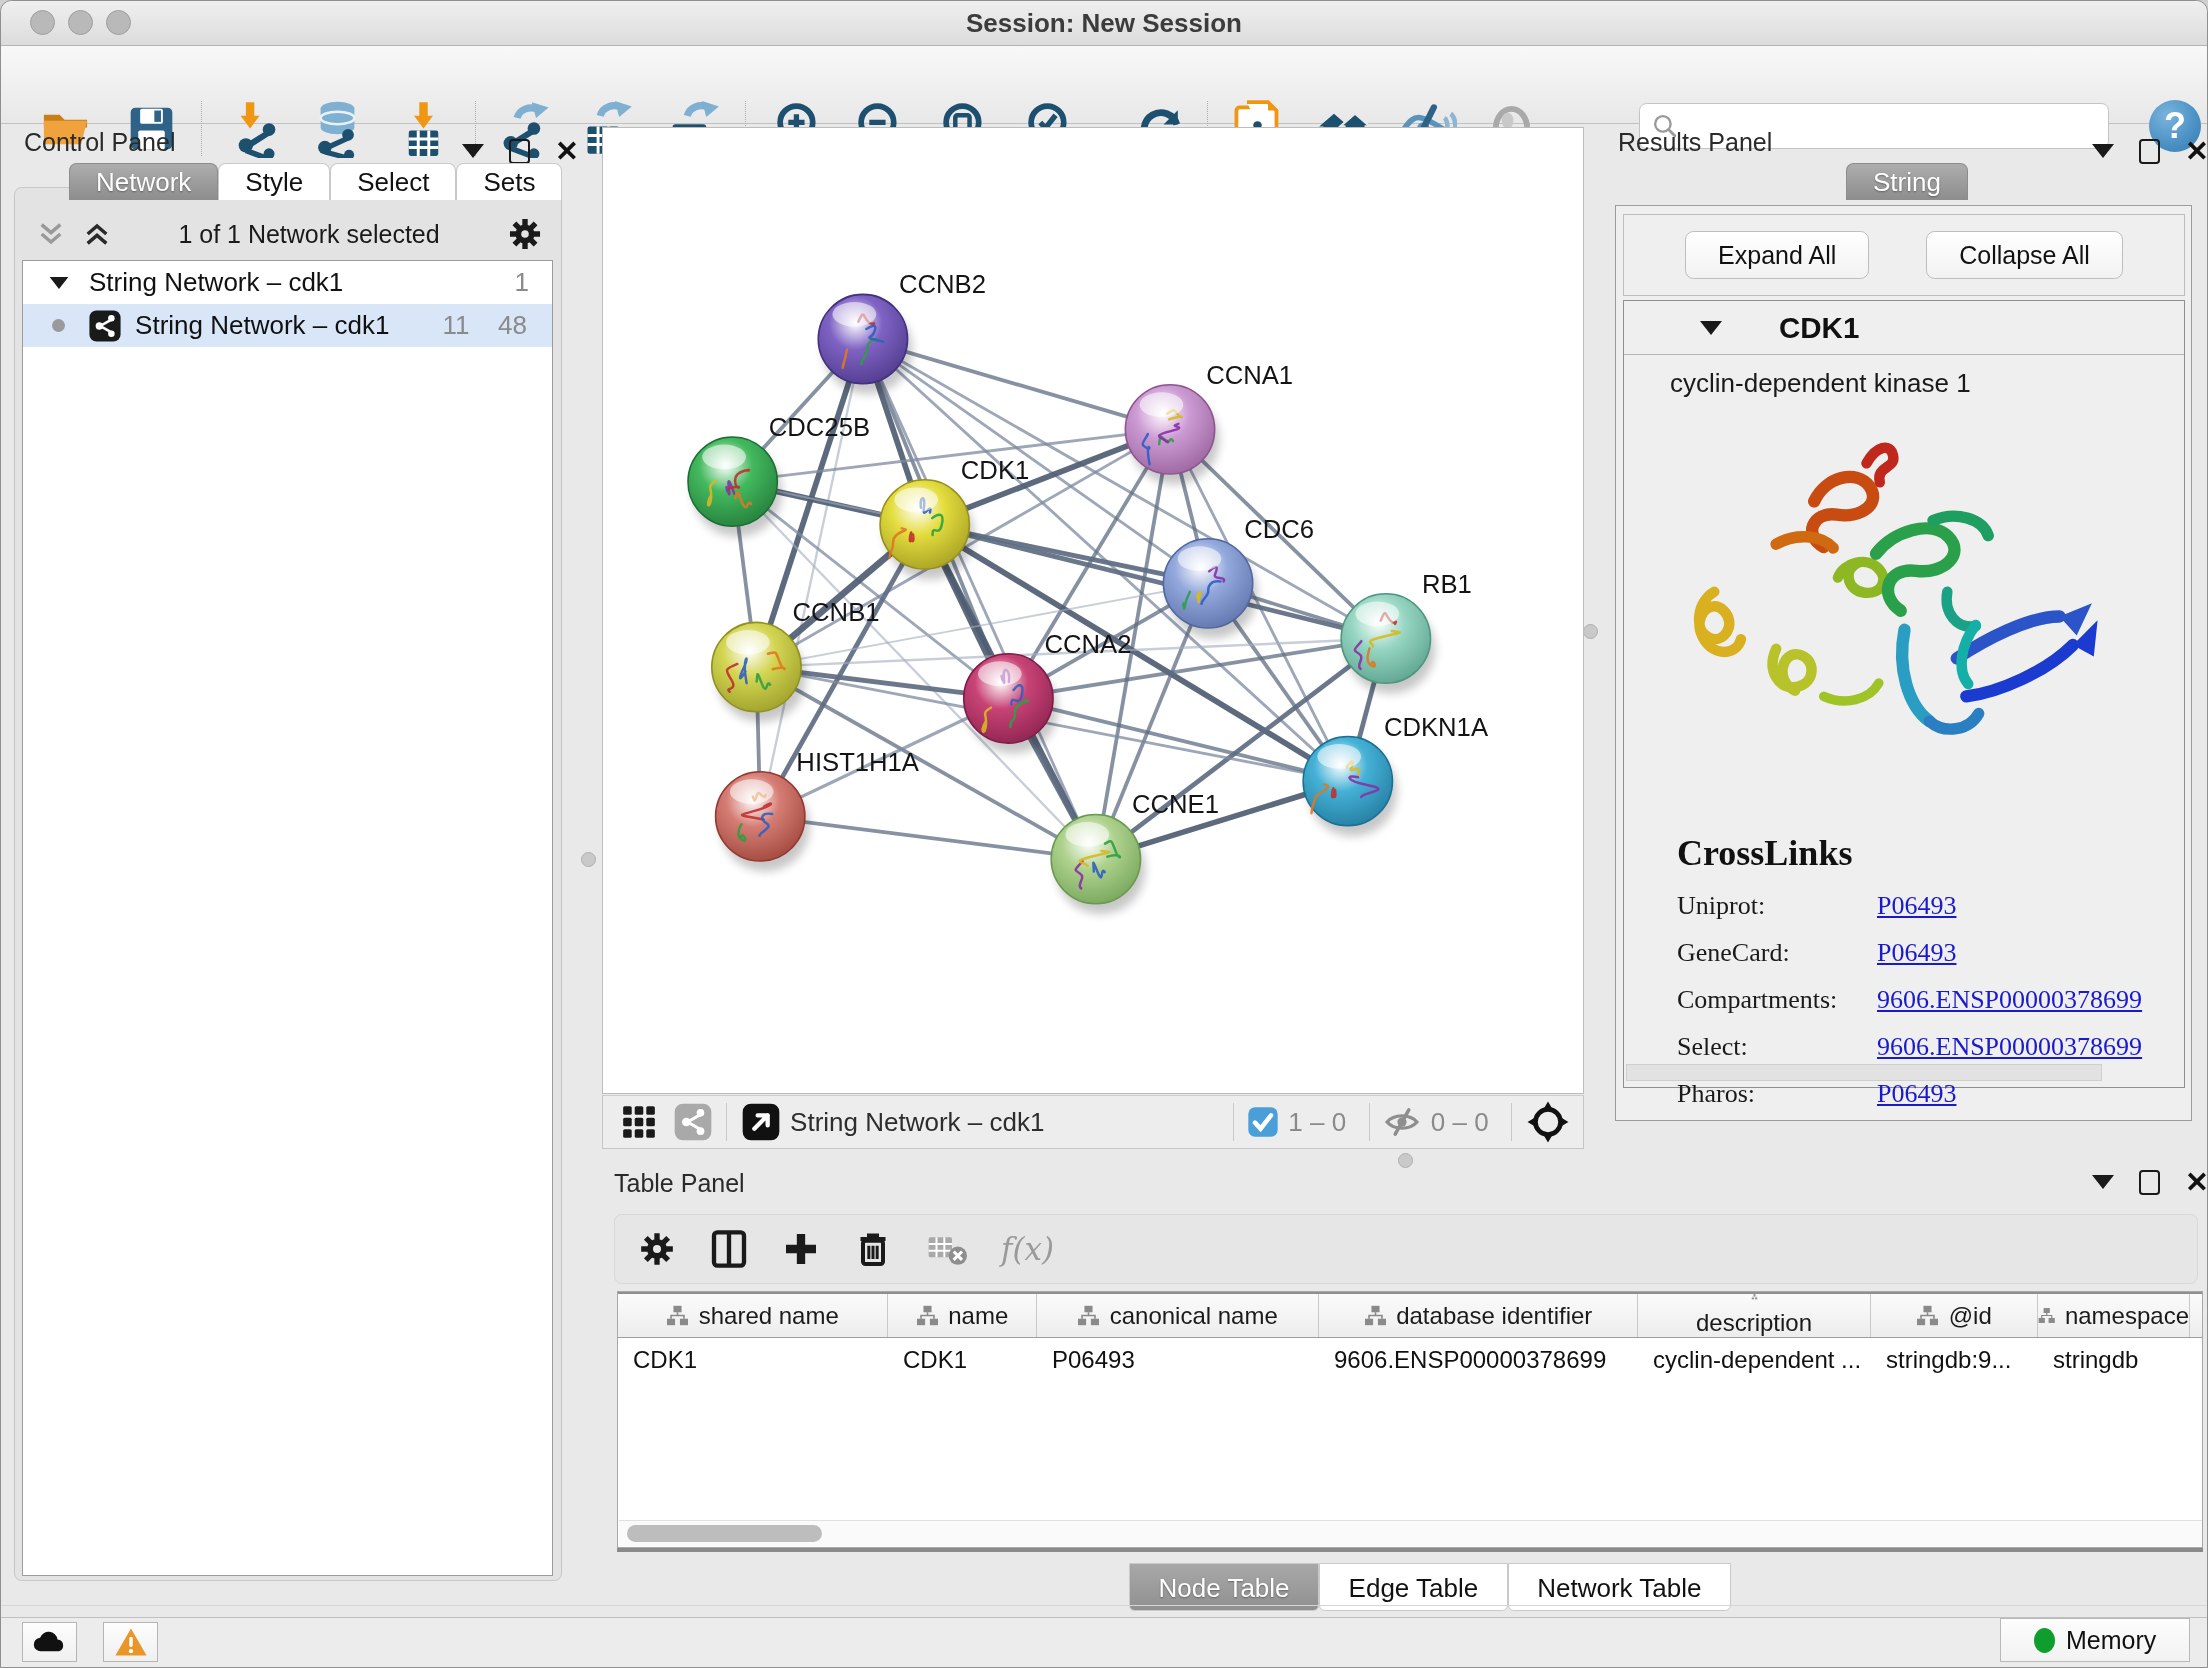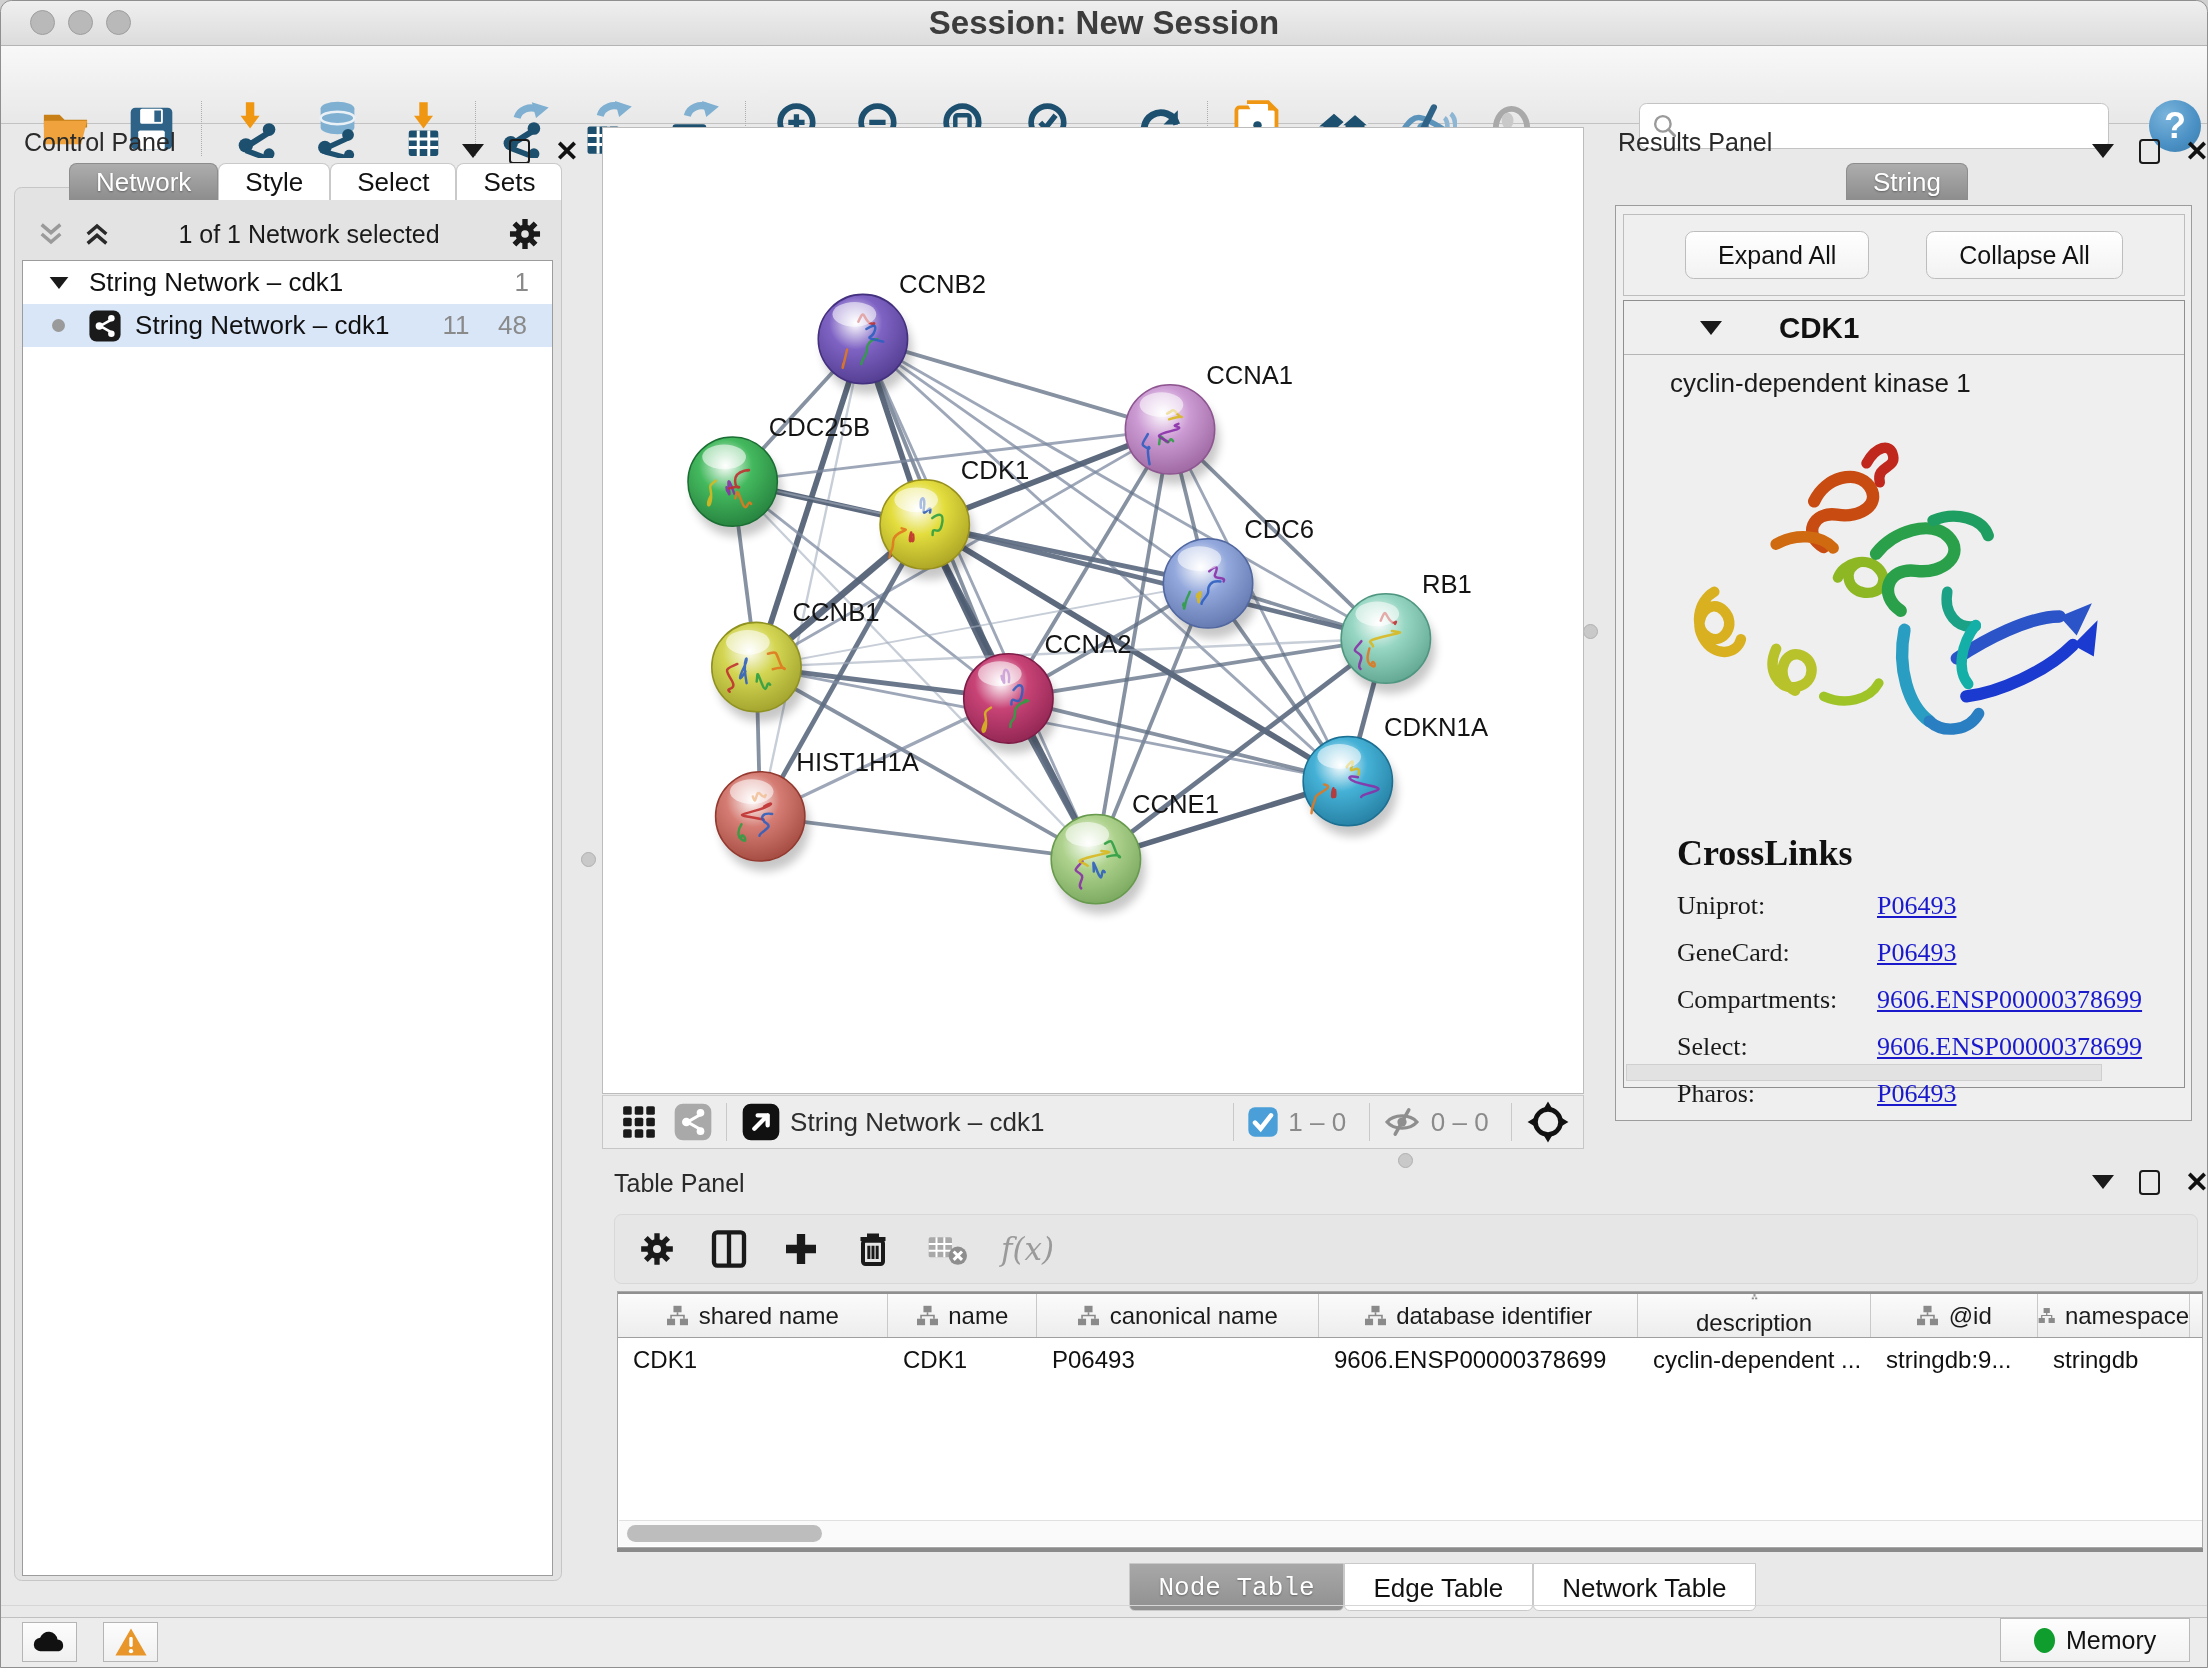--- a/index.html
+++ b/index.html
@@ -6,21 +6,21 @@
   #app{position:relative;width:2208px;height:1668px;background:#e9e9e9;
        font-family:"Liberation Sans",sans-serif;overflow:hidden;
        border:1px solid #8f8f8f;border-radius:11.4px 11.4px 0 0;box-sizing:border-box;}
   .abs{position:absolute;}
   
   #titlebar{left:0;top:0;width:100%;height:44px;background:linear-gradient(#efefef,#dcdcdc);
             border-bottom:1px solid #b4b4b4;border-radius:11.4px 11.4px 0 0;}
   .tl-dot{position:absolute;top:8.6px;width:25px;height:25px;border-radius:50%;
           background:#b9b9b9;border:1px solid #9e9e9e;box-sizing:border-box;}
   #win-title{left:0;top:0;width:100%;height:40px;line-height:44px;text-align:center;
-             font-size:33px;color:#3c3c3c;font-weight:bold;}
+             font-size:26px;color:#3c3c3c;font-weight:bold;}
   
   #toolbar{left:0;top:45px;width:100%;height:77px;background:linear-gradient(#f8f8f8,#e8e8e8);
            border-bottom:1px solid #c2c2c2;}
   .tbtn{position:absolute;top:51px;width:63px;height:63px;display:flex;align-items:center;justify-content:center;}
   .tsep{position:absolute;top:55px;width:0;height:55px;border-left:1.9px dotted #adadad;}
   #searchbox{left:1638px;top:57px;width:470px;height:46px;background:#fff;border:1.9px solid #c3c3c3;
              border-radius:7.6px;box-sizing:border-box;display:flex;align-items:center;padding-left:11.4px;}
   #searchbox input{border:none;outline:none;font-size:24px;flex:1;background:transparent;
                    font-family:"Liberation Sans",sans-serif;}
   #help-btn{left:2148px;top:54px;width:52px;height:52px;border-radius:50%;
@@ -84,21 +84,21 @@
   .th{display:flex;align-items:center;justify-content:center;gap:9.5px;font-size:24px;color:#1a1a1a;
       border-right:1px solid #c9c9c9;box-sizing:border-box;overflow:hidden;white-space:nowrap;}
   #trow{display:flex;height:43px;align-items:center;}
   .td{font-size:24px;color:#111;padding-left:15px;box-sizing:border-box;overflow:hidden;white-space:nowrap;}
   #hscroll{position:absolute;left:1px;bottom:1px;width:1583px;height:25px;background:#fafafa;border-top:1px solid #e0e0e0;}
   #hthumb{position:absolute;left:7.6px;top:3.8px;width:195px;height:17px;border-radius:8.6px;background:#bdbdbd;}
   #table-bottom{left:616px;top:1547px;width:1586px;height:3.8px;background:#8a8a8a;}
   #tp-tabs{left:1128px;top:1562px;height:48px;display:flex;}
   .btab{height:48px;line-height:48px;padding:0 28.5px;background:#fff;border:1px solid #c9c9c9;
         font-size:26px;color:#111;border-radius:0 0 5.7px 5.7px;box-sizing:border-box;}
-  .btab.active{background:linear-gradient(#a8a8a8,#909090);color:#fff;text-shadow:0 1px 1.9px rgba(0,0,0,.35);font-family:Liberation Mono, monospace;}
+  .btab.active{background:linear-gradient(#a8a8a8,#909090);color:#fff;text-shadow:0 1px 1.9px rgba(0,0,0,.35);}
   
   #status-line{left:0;top:1604px;width:100%;height:1px;background:#d6d6d6;}
   #statusbar{left:0;top:1616px;width:100%;height:52px;background:#ececec;border-top:1px solid #c0c0c0;}
   .sbtn{position:absolute;top:1621px;width:55px;height:40px;background:linear-gradient(#fdfdfd,#f0f0f0);
         border:1.9px solid #b5b5b5;box-sizing:border-box;display:flex;align-items:center;justify-content:center;}
   #memory-btn{left:1999px;top:1617px;width:190px;height:44px;background:linear-gradient(#fdfdfd,#f2f2f2);
               border:1.9px solid #b9b9b9;box-sizing:border-box;display:flex;align-items:center;justify-content:center;gap:11.4px;}
   #memory-btn .dot{width:21px;height:25px;border-radius:50%;background:#0f9d2e;}
   #memory-btn span{font-size:25px;color:#111;}
   svg{display:block;}

